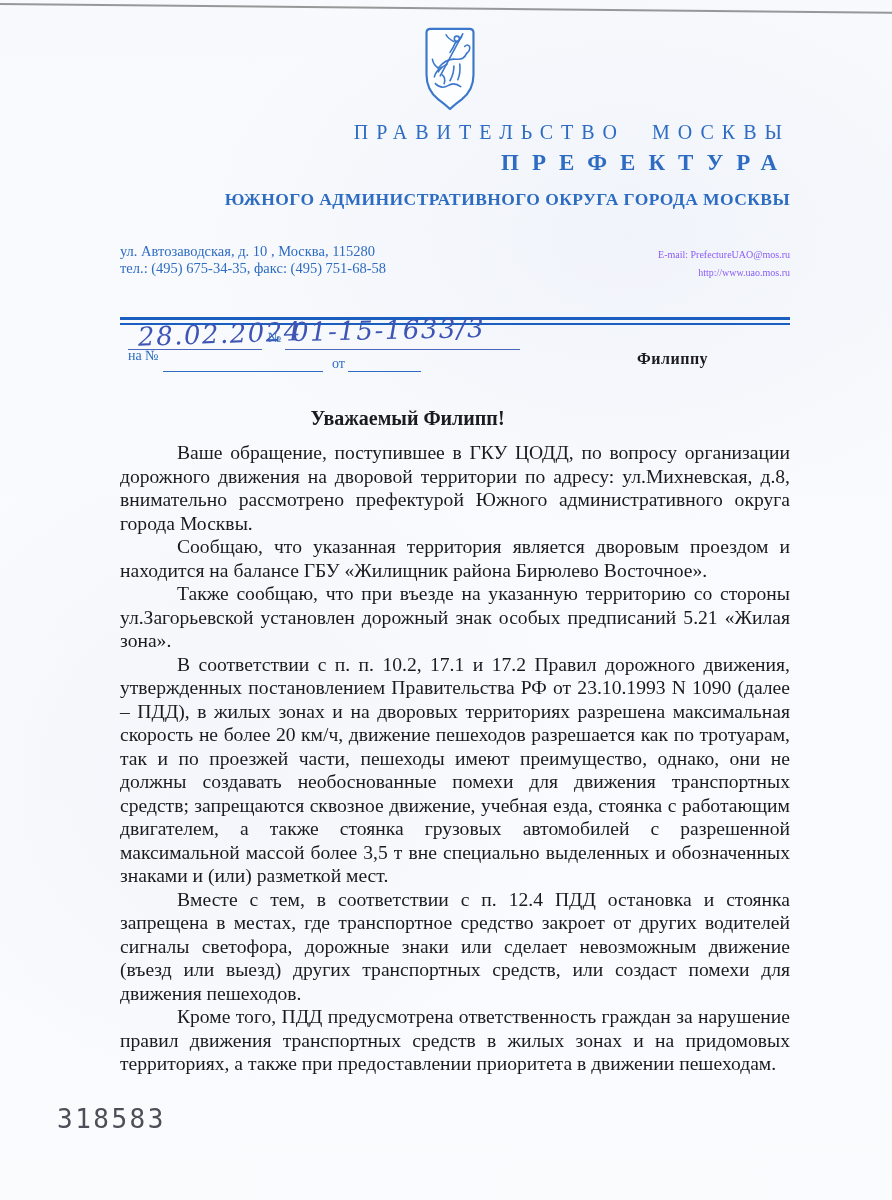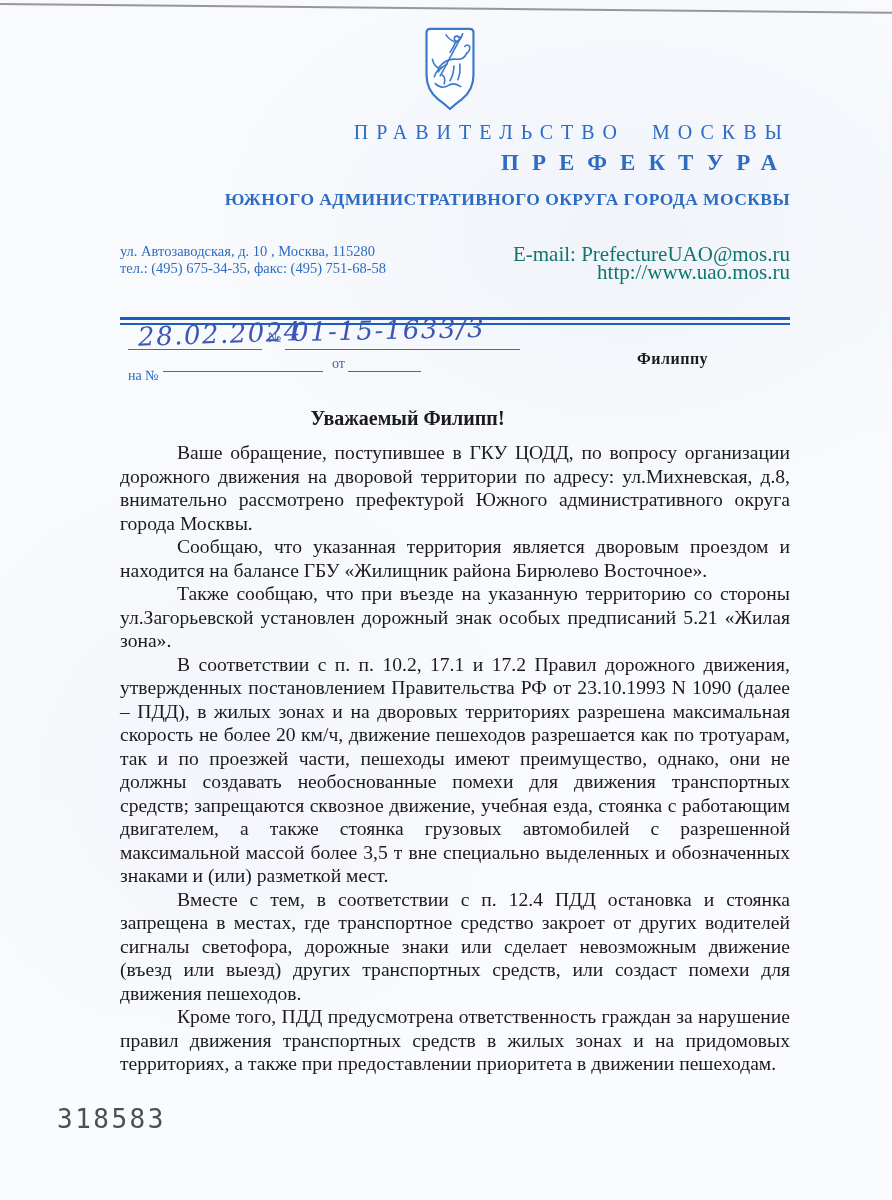--- a/index.html
+++ b/index.html
@@ -24,37 +24,37 @@
   .emblem{position:absolute;left:420px;top:24px;width:60px;height:90px;}
   .hdr{position:absolute;left:120px;width:670px;text-align:right;color:#2d6cc2;}
   .gov-line{top:121px;font-size:20px;letter-spacing:8px;word-spacing:14px;}
   .pref-line{top:150px;font-size:23px;font-weight:bold;letter-spacing:13px;word-spacing:10px;}
   .district-line{top:189px;font-size:17.5px;font-weight:bold;letter-spacing:.4px;}
   .addr-block{
     position:absolute;left:120px;top:243px;color:#2d6cc2;
     font-size:14.5px;line-height:16.5px;text-align:left;
   }
   .email-block{
-    position:absolute;right:102px;top:246px;color:#0f766e;
-    font-size:21px;line-height:17.5px;text-align:right;
+    position:absolute;right:102px;top:246px;color:#8b5cf6;
+    font-size:10px;line-height:17.5px;text-align:right;
   }
   .double-rule{
     position:absolute;left:120px;top:317px;width:670px;height:3px;
     border-top:3px solid #1a5fc0;border-bottom:2px solid #1a5fc0;
   }
   .hw{
     position:absolute;color:#3d55b4;
     font-family:"DejaVu Serif", serif;font-style:italic;
     letter-spacing:1.5px;white-space:nowrap;
   }
   .hw-date{left:138px;top:319px;font-size:26px;transform:rotate(-2deg);}
   .hw-number{left:292px;top:315px;font-size:26px;transform:rotate(-1.2deg);}
   .blue-small{position:absolute;color:#2d6cc2;font-size:14px;white-space:nowrap;}
   .lbl-no{left:268px;top:330px;}
-  .lbl-na{left:128px;top:368px;}
+  .lbl-na{left:128px;top:348px;}
   .lbl-ot{left:332px;top:356px;}
   .u-line{position:absolute;height:0;border-bottom:1.5px solid #4a66bd;}
   .u-date{left:128px;top:349px;width:134px;}
   .u-num{left:285px;top:349px;width:235px;}
   .u-na{left:163px;top:371px;width:160px;border-bottom-color:#2d6cc2;}
   .u-ot{left:348px;top:371px;width:73px;border-bottom-color:#2d6cc2;}
   .recipient{
     position:absolute;left:637px;top:350px;font-size:16px;font-weight:bold;
     color:#1b1b1f;letter-spacing:.5px;
   }

